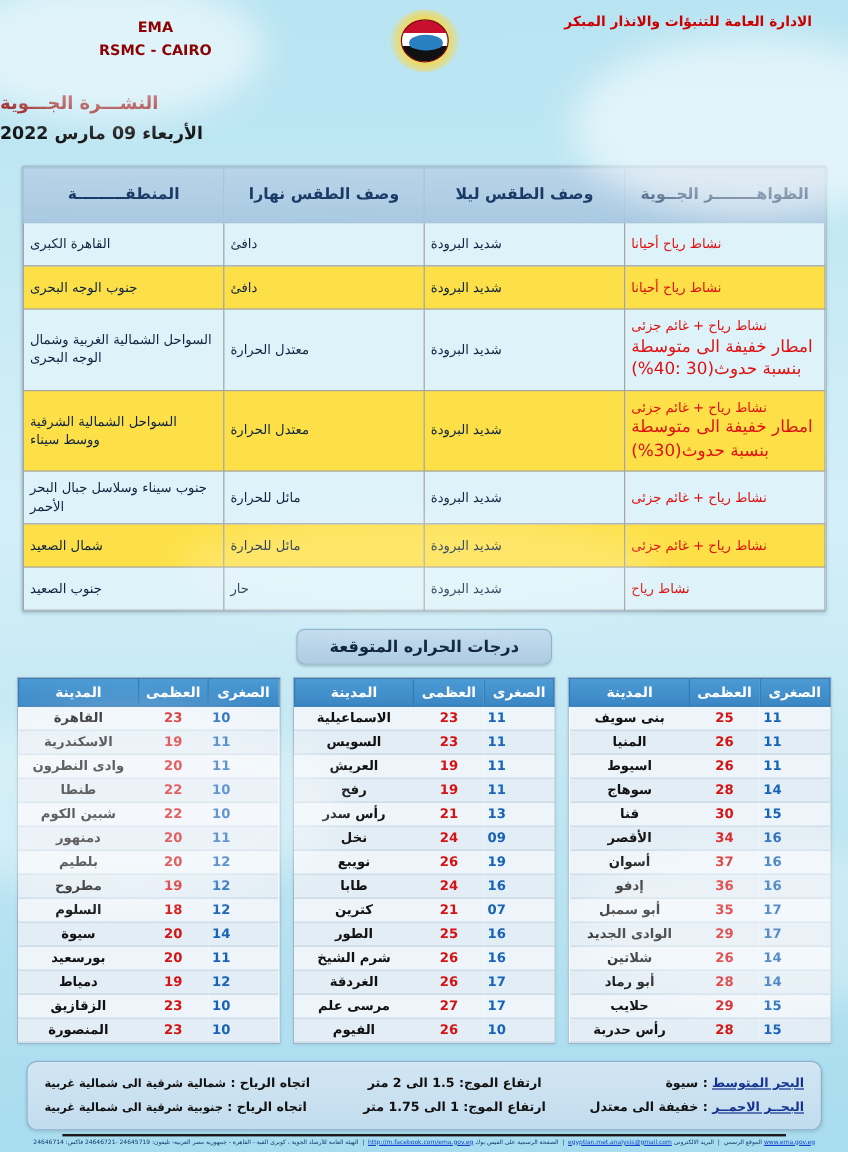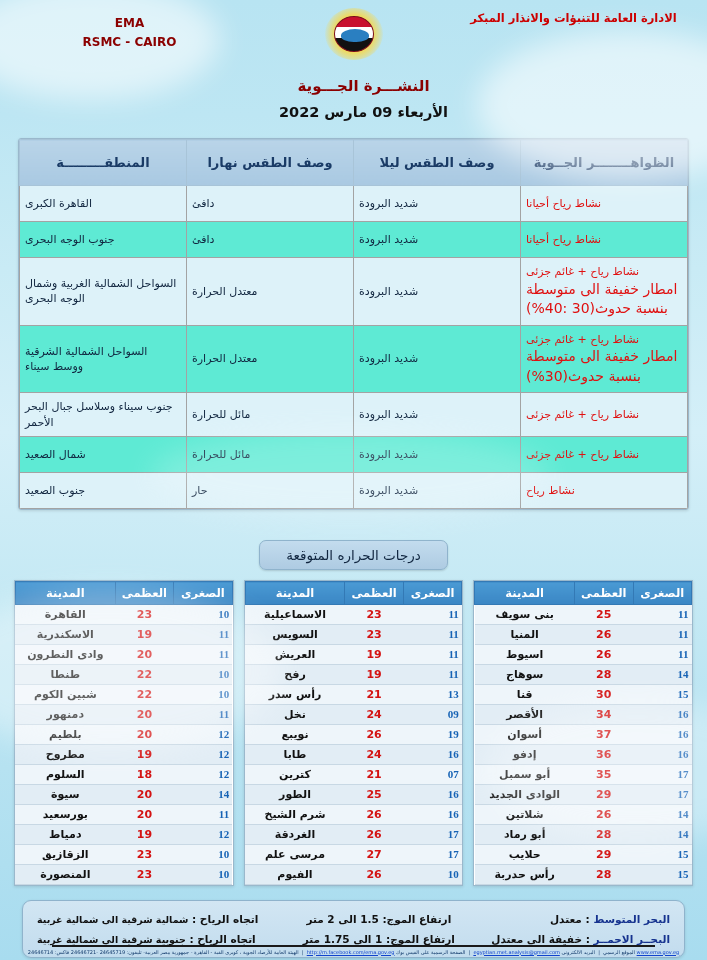--- a/index.html
+++ b/index.html
@@ -85,23 +85,22 @@
   }
   .logo-mtn {
     position: absolute;
     left: 6px; top: 12px;
     width: 28px; height: 13px;
     background: #2a7fc1;
     border-radius: 50% 50% 45% 45%;
   }
 
   .title-block {
-    text-align: center;
+    text-align: left;
     margin-top: 4px;
-    margin-left: 20px;
   }
   .title-main {
     color: #8b0000;
     font-size: 15px;
     font-weight: bold;
     letter-spacing: 1px;
     line-height: 1.7;
   }
   .title-date {
     color: #111111;
@@ -138,39 +137,38 @@
     border: 1px solid #a3a3a3;
     padding: 6px 5px;
     font-size: 11px;
     font-weight: normal;
     text-align: left;
     line-height: 1.4;
     vertical-align: middle;
     height: 36px;
   }
   table.wx tr.row-a td { background: #ddf2f9; }
-  table.wx tr.row-b td { background: #5eead4; }
+  table.wx tr.row-b td { background: #fde047; }
   td.c-region { color: #10253f; font-size: 11px; }
   td.c-day, td.c-night { color: #10253f; font-size: 11.5px; }
   td.c-phen { color: #e01010; font-size: 11px; }
   td.c-phen .pl2 { display: block; font-size: 14px; }
 
   
   .temps-title-wrap { text-align: center; margin-top: 14px; }
   .temps-title {
     display: inline-block;
     background: linear-gradient(180deg, #c3dcee 0%, #aecbe2 100%);
     border: 1px solid #8fb3cc;
     border-radius: 7px;
     color: #10253f;
     font-size: 13.5px;
-    font-weight: normal;
+    font-weight: bold;
     padding: 6px 26px;
     box-shadow: 0 1px 2px rgba(0,0,0,.15);
-    margin-top: 16px;
   }
 
   .temps-row {
     display: flex;
     justify-content: space-between;
     gap: 10px;
     margin: 10px 14px 0 14px;
   }
   .temp-block {
     flex: 1 1 0;
@@ -200,40 +198,40 @@
     font-weight: bold;
     padding: 2px 3px;
     border-bottom: 1px solid #c8d8e4;
     height: 20px;
     line-height: 1.25;
   }
   table.tt tr:nth-child(odd) td  { background: #eef5fa; }
   table.tt tr:nth-child(even) td { background: #e2edf5; }
   td.t-city { color: #111111; text-align: center; }
   td.t-max  { color: #d41313; text-align: center; }
-  td.t-min  { color: #1763b5; text-align: right; font-family: Liberation Serif, serif; }
+  td.t-min  { color: #1763b5; text-align: left; }
 
   
   .marine {
     margin: 14px 22px 0 22px;
     border: 1px solid #8fb3cc;
     border-radius: 9px;
     background: linear-gradient(180deg, #d2e6f3 0%, #c2dcee 100%);
     padding: 8px 14px;
     box-shadow: 0 1px 3px rgba(0,0,0,.12);
   }
   .marine-line {
     display: flex;
     align-items: center;
     padding: 4px 0;
     font-size: 10.5px;
     font-weight: bold;
   }
   .m-sea   { flex: 0 0 30%; color: #16338f; text-align: right; }
-  .m-sea .lbl { color: #16338f; }
+  .m-sea .lbl { color: #16338f; text-decoration: underline; }
   .m-sea .val { color: #111111; }
   .m-wave  { flex: 0 0 32%; color: #111111; text-align: center; }
   .m-wind  { flex: 1 1 auto; color: #111111; text-align: left; }
   .m-wind .lbl { color: #111111; }
   .m-wind .val { font-size: 9.5px; }
 
   
   .footer {
     margin: 14px 10px 0 10px;
     display: flex;
@@ -608,21 +606,21 @@
             <td class="t-max">23</td>
             <td class="t-city">المنصورة</td>
           </tr>
         </tbody>
       </table>
     </div>
   </div>
 
 <div class="marine">
     <div class="marine-line">
-      <div class="m-sea"><span class="lbl">البحر المتوسط</span><span class="val"> : معتدل</span></div>
+      <div class="m-sea"><span class="lbl">البحر المتوسط</span><span class="val"> : سيوة</span></div>
       <div class="m-wave">ارتفاع الموج: 1.5 الى 2 متر</div>
       <div class="m-wind"><span class="lbl">اتجاه الرياح : </span><span class="val">شمالية شرقية الى شمالية غربية</span></div>
     </div>
     <div class="marine-line">
       <div class="m-sea"><span class="lbl">البحــر الاحمــر</span><span class="val"> : خفيفة الى معتدل</span></div>
       <div class="m-wave">ارتفاع الموج: 1 الى 1.75 متر</div>
       <div class="m-wind"><span class="lbl">اتجاه الرياح : </span><span class="val">جنوبية شرقية الى شمالية غربية</span></div>
     </div>
   </div>
 

